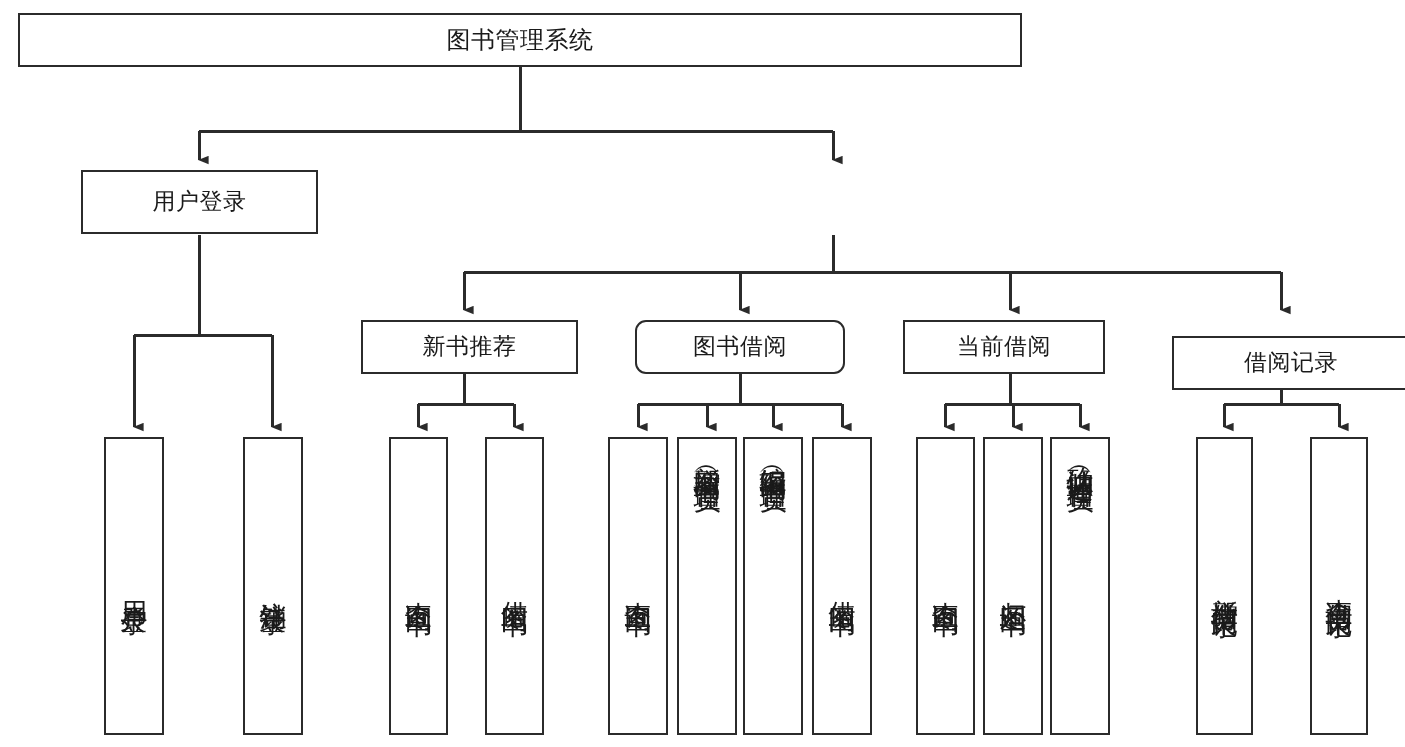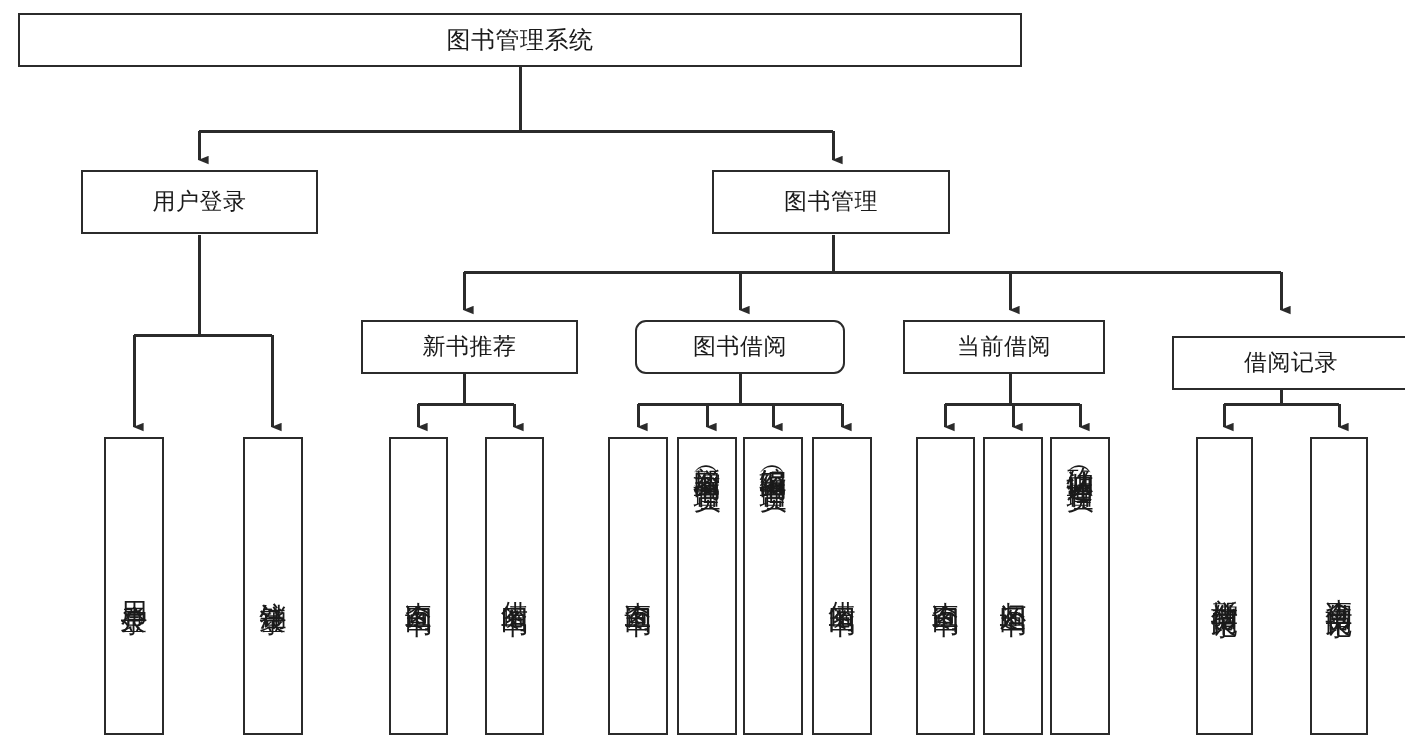--- a/index.html
+++ b/index.html
@@ -141,23 +141,20 @@
   </svg>
 
   <div class="node horiz root" style="left:18px; top:13px; width:1004px; height:54px;">
     <span class="node-label">图书管理系统</span>
   </div>
 
   <div class="node horiz" style="left:81px; top:170px; width:237px; height:64px;">
     <span class="node-label">用户登录</span>
   </div>
 
-  <div class="node horiz" style="left:712px; top:170px; width:238px; height:64px;">
-    <span class="node-label">图书管理</span>
-  </div>
 
   <div class="node horiz" style="left:361px; top:320px; width:217px; height:54px;">
     <span class="node-label">新书推荐</span>
   </div>
 
   <div class="node horiz" style="left:635px; top:320px; width:210px; height:54px;border-radius:11px;">
     <span class="node-label">图书借阅</span>
   </div>
 
   <div class="node horiz" style="left:903px; top:320px; width:202px; height:54px;">

